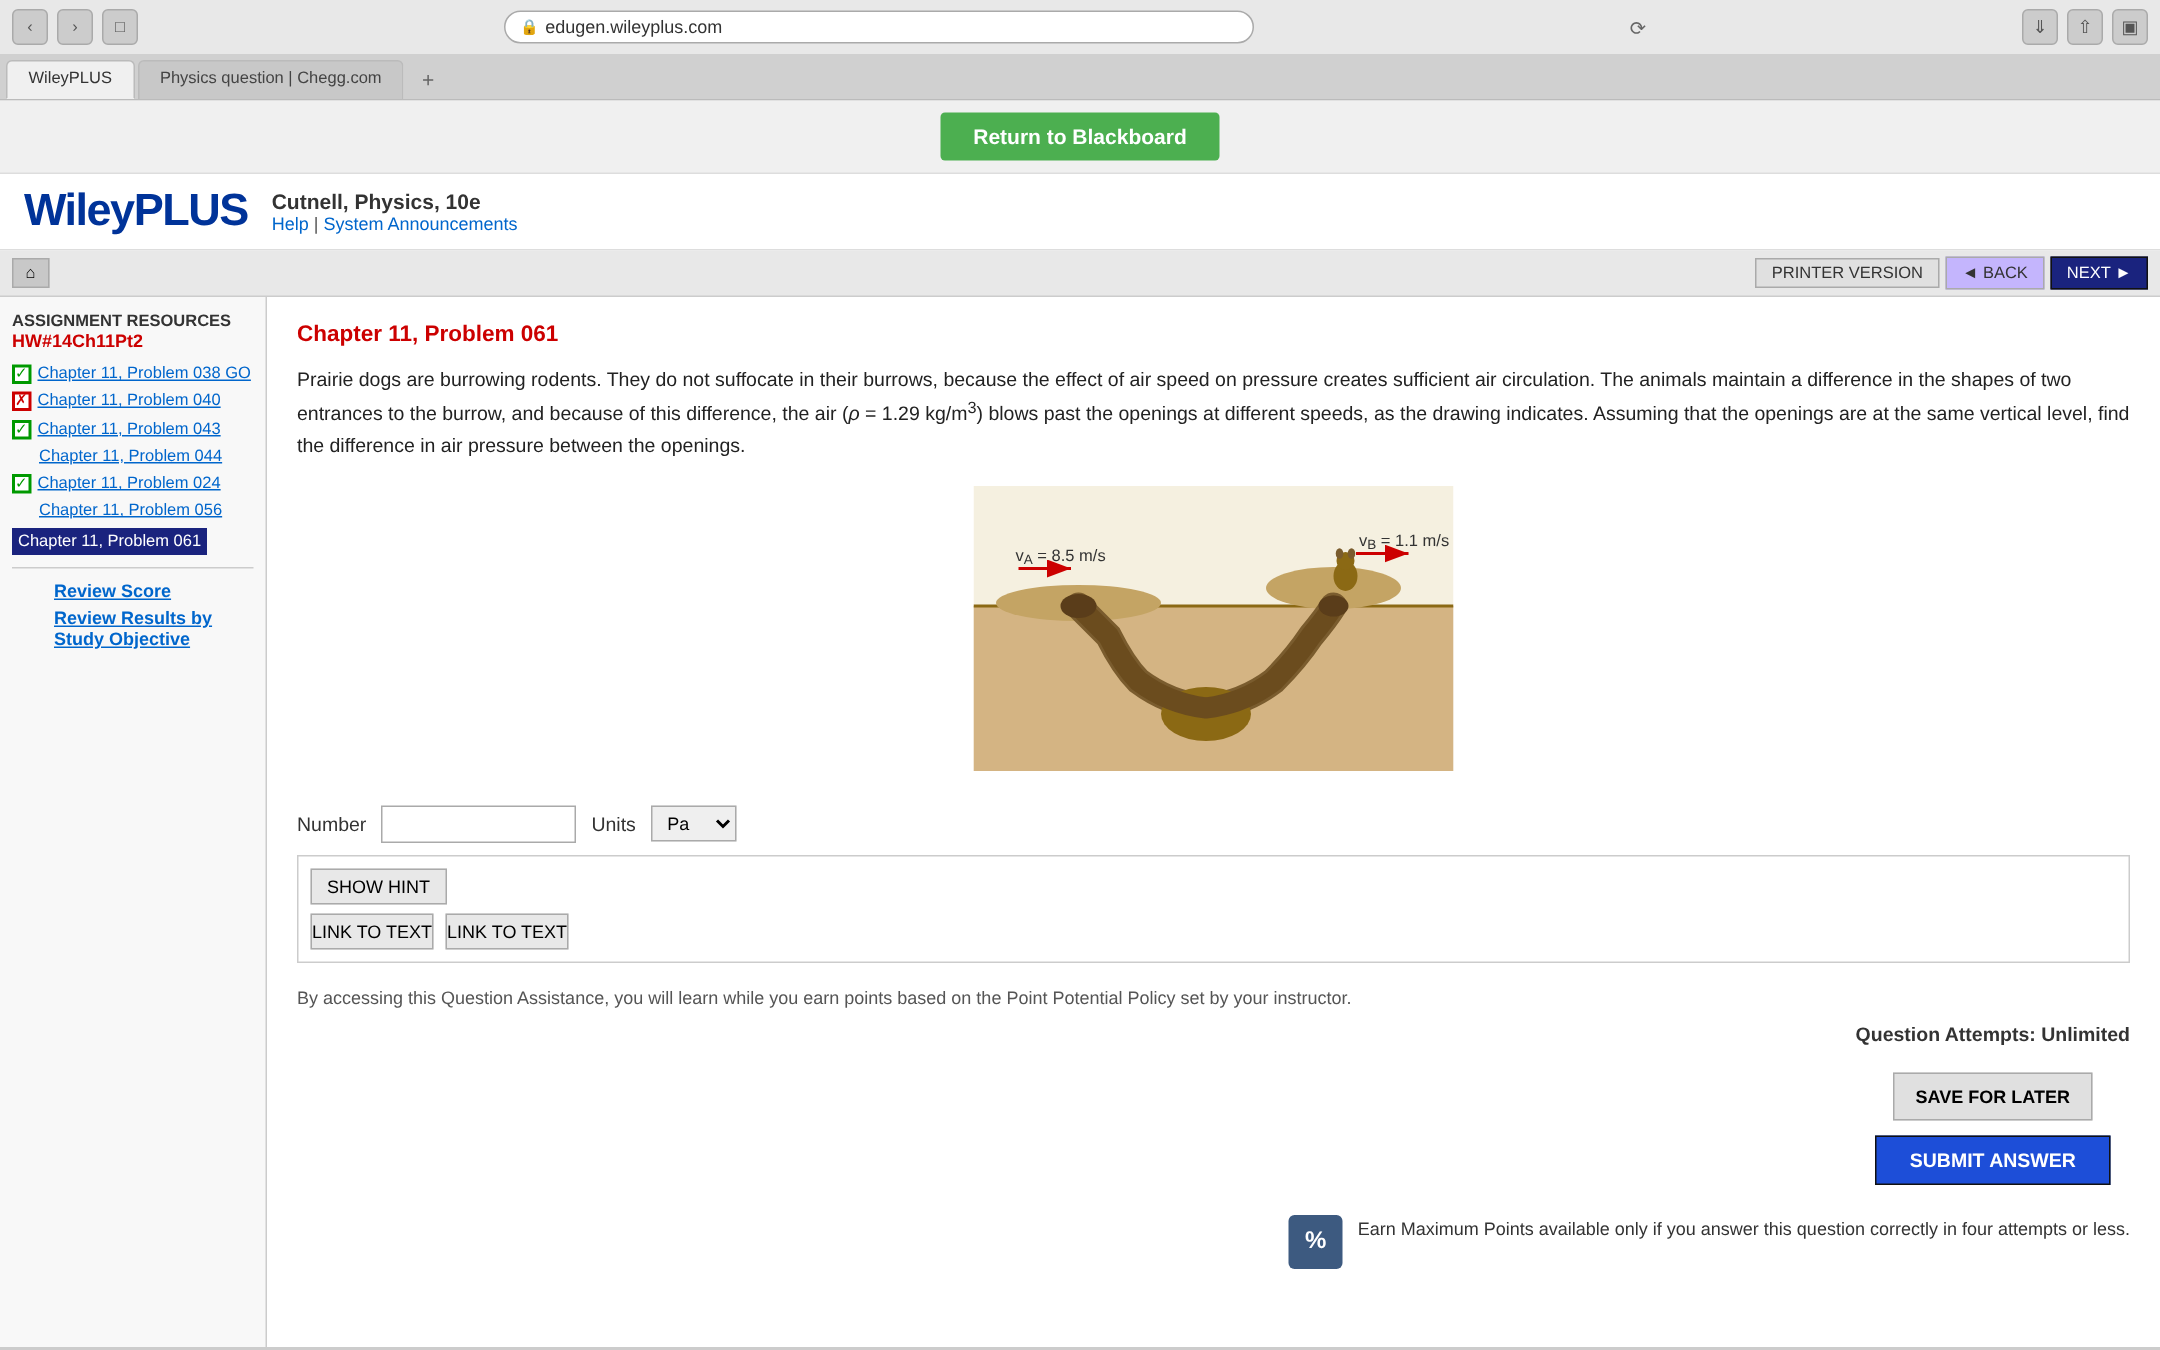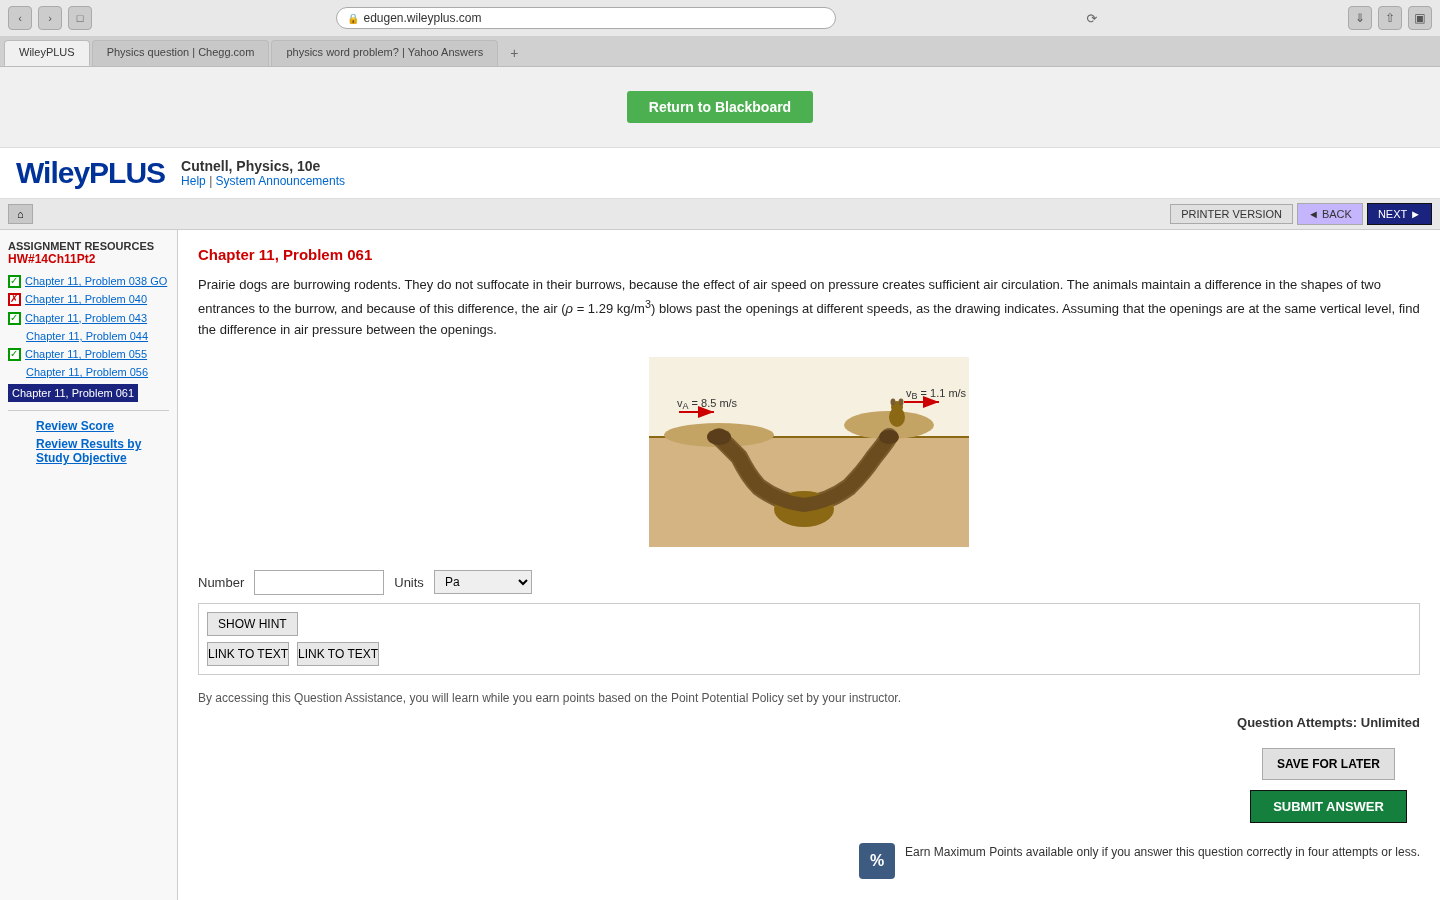--- a/index.html
+++ b/index.html
@@ -16,21 +16,21 @@
     .browser-icons-right { display: flex; gap: 6px; margin-left: auto; }
     .browser-icon-btn { width: 24px; height: 24px; background: #ccc; border: 1px solid #aaa; border-radius: 4px; display: flex; align-items: center; justify-content: center; font-size: 12px; color: #555; cursor: pointer; }
 
     
     .browser-tabs { display: flex; background: #d0d0d0; padding-top: 4px; padding-left: 4px; }
     .tab { padding: 5px 14px; font-size: 11px; background: #c8c8c8; border: 1px solid #bbb; border-bottom: none; border-radius: 4px 4px 0 0; cursor: pointer; color: #444; margin-right: 2px; white-space: nowrap; }
     .tab.active { background: #f0f0f0; color: #333; border-bottom: 1px solid #f0f0f0; }
     .tab-add { padding: 5px 10px; font-size: 14px; color: #666; cursor: pointer; }
 
     
-    .return-bar { text-align: center; padding: 24px; background: #f0f0f0; border-bottom: 1px solid #ddd; }
+    .return-bar { text-align: center; padding: 8px; background: #f0f0f0; border-bottom: 1px solid #ddd; }
     .return-btn { background: #4caf50; color: #fff; border: none; padding: 8px 22px; font-size: 14px; font-weight: bold; cursor: pointer; border-radius: 3px; }
 
     
     .wiley-header { display: flex; align-items: center; padding: 8px 16px; border-bottom: 1px solid #ddd; background: #fff; }
     .wiley-logo { font-size: 30px; font-weight: bold; color: #003399; margin-right: 16px; letter-spacing: -1px; }
     .header-info { }
     .header-title { font-size: 14px; font-weight: bold; color: #333; }
     .header-links { font-size: 12px; color: #555; }
     .header-links a { color: #0066cc; text-decoration: none; }
 
@@ -60,34 +60,34 @@
     .content-area { flex: 1; padding: 16px 20px; overflow-y: auto; }
     .problem-title { font-size: 15px; font-weight: bold; color: #cc0000; margin-bottom: 12px; }
     .problem-text { font-size: 13px; line-height: 1.6; margin-bottom: 16px; color: #222; }
     .problem-image { text-align: center; margin-bottom: 20px; position: relative; }
 
     
     .answer-row { display: flex; align-items: center; gap: 10px; margin-bottom: 8px; }
     .answer-label { font-size: 13px; }
     .answer-input { border: 1px solid #aaa; padding: 4px 6px; font-size: 13px; width: 130px; }
     .units-label { font-size: 13px; }
-    .units-select { border: 1px solid #aaa; padding: 3px 6px; font-size: 12px; width: 98px; cursor: pointer; }
+    .units-select { border: 1px solid #aaa; padding: 3px 6px; font-size: 12px; width: 57px; cursor: pointer; }
     .tolerance-text { font-size: 12px; color: #555; font-style: italic; margin-bottom: 16px; }
 
     
     .hint-section { border: 1px solid #ccc; padding: 8px; margin-bottom: 16px; }
     .hint-btn { background: #e8e8e8; border: 1px solid #aaa; padding: 4px 10px; font-size: 12px; cursor: pointer; margin-bottom: 6px; }
     .link-row { display: flex; gap: 8px; }
     .link-btn { background: #e8e8e8; border: 1px solid #aaa; padding: 4px 0; font-size: 12px; cursor: pointer; }
 
     
     .policy-text { font-size: 12px; color: #555; margin-bottom: 5px; }
     .attempts-label { font-size: 13px; font-weight: bold; color: #333; margin-bottom: 8px; }
     .save-later-btn { background: #e0e0e0; border: 1px solid #aaa; padding: 8px 14px; font-size: 12px; cursor: pointer; font-weight: bold; }
-    .submit-btn { background: #15803d; color: #fff; border: 1px solid #111; padding: 8px 22px; font-size: 13px; cursor: pointer; font-weight: bold; }
+    .submit-btn { background: #1d4ed8; color: #fff; border: 1px solid #111; padding: 8px 22px; font-size: 13px; cursor: pointer; font-weight: bold; }
     .points-row { display: flex; align-items: flex-start; gap: 10px; margin-top: 10px; }
     .percent-icon { width: 36px; height: 36px; background: #3d5a80; border-radius: 4px; display: flex; align-items: center; justify-content: center; color: #fff; font-size: 16px; font-weight: bold; flex-shrink: 0; }
     .points-text { font-size: 12px; color: #333; line-height: 1.5; }
 
     
     .page-footer { border-top: 2px solid #ccc; padding: 10px 20px; text-align: center; font-size: 11px; color: #666; background: #fff; }
 
     
     .cb-green { display: inline-block; width: 13px; height: 13px; border: 2px solid #090; background: #fff; position: relative; flex-shrink: 0; margin-right: 4px; margin-top: 1px; }
     .cb-green::after { content: '✓'; color: #090; font-size: 10px; position: absolute; top: -2px; left: 0; }
@@ -109,21 +109,20 @@
     <div class="browser-reload">⟳</div>
     <div class="browser-icons-right">
       <div class="browser-icon-btn">⇓</div>
       <div class="browser-icon-btn">⇧</div>
       <div class="browser-icon-btn">▣</div>
     </div>
   </div>
   <div class="browser-tabs">
     <div class="tab active">WileyPLUS</div>
     <div class="tab">Physics question | Chegg.com</div>
-    <div class="tab">physics word problem? | Yahoo Answers</div>
     <div class="tab-add">+</div>
   </div>
 </div>
 
 <div class="return-bar">
   <button class="return-btn">Return to Blackboard</button>
 </div>
 
 <div class="wiley-header">
   <div class="wiley-logo">WileyPLUS</div>
@@ -166,21 +165,21 @@
       <span class="cb-green"></span>
       <a href="#">Chapter 11, Problem 043</a>
     </div>
 
     <div class="sidebar-plain">
       <a href="#">Chapter 11, Problem 044</a>
     </div>
 
     <div class="sidebar-item">
       <span class="cb-green"></span>
-      <a href="#">Chapter 11, Problem 055</a>
+      <a href="#">Chapter 11, Problem 024</a>
     </div>
 
     <div class="sidebar-plain">
       <a href="#">Chapter 11, Problem 056</a>
     </div>
 
     <div class="sidebar-item">
       <a href="#" style="background:#1a237e; color:#fff; text-decoration:none; padding:2px 4px; font-size:11px;">Chapter 11, Problem 061</a>
     </div>
 

